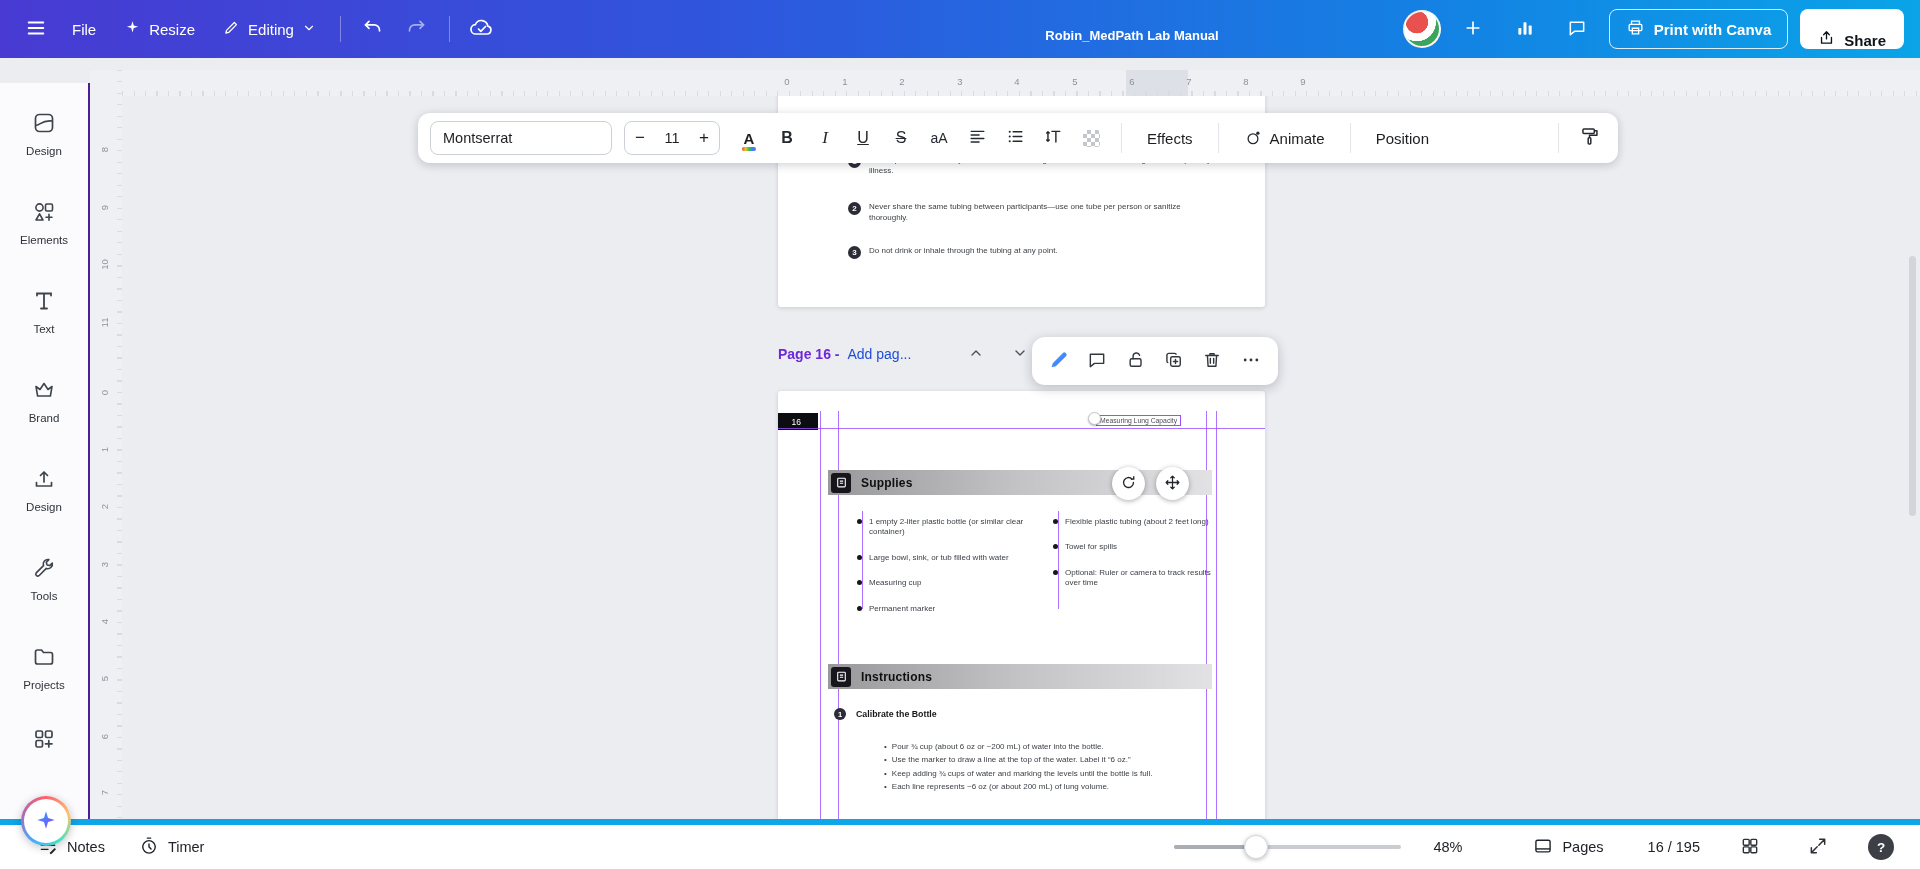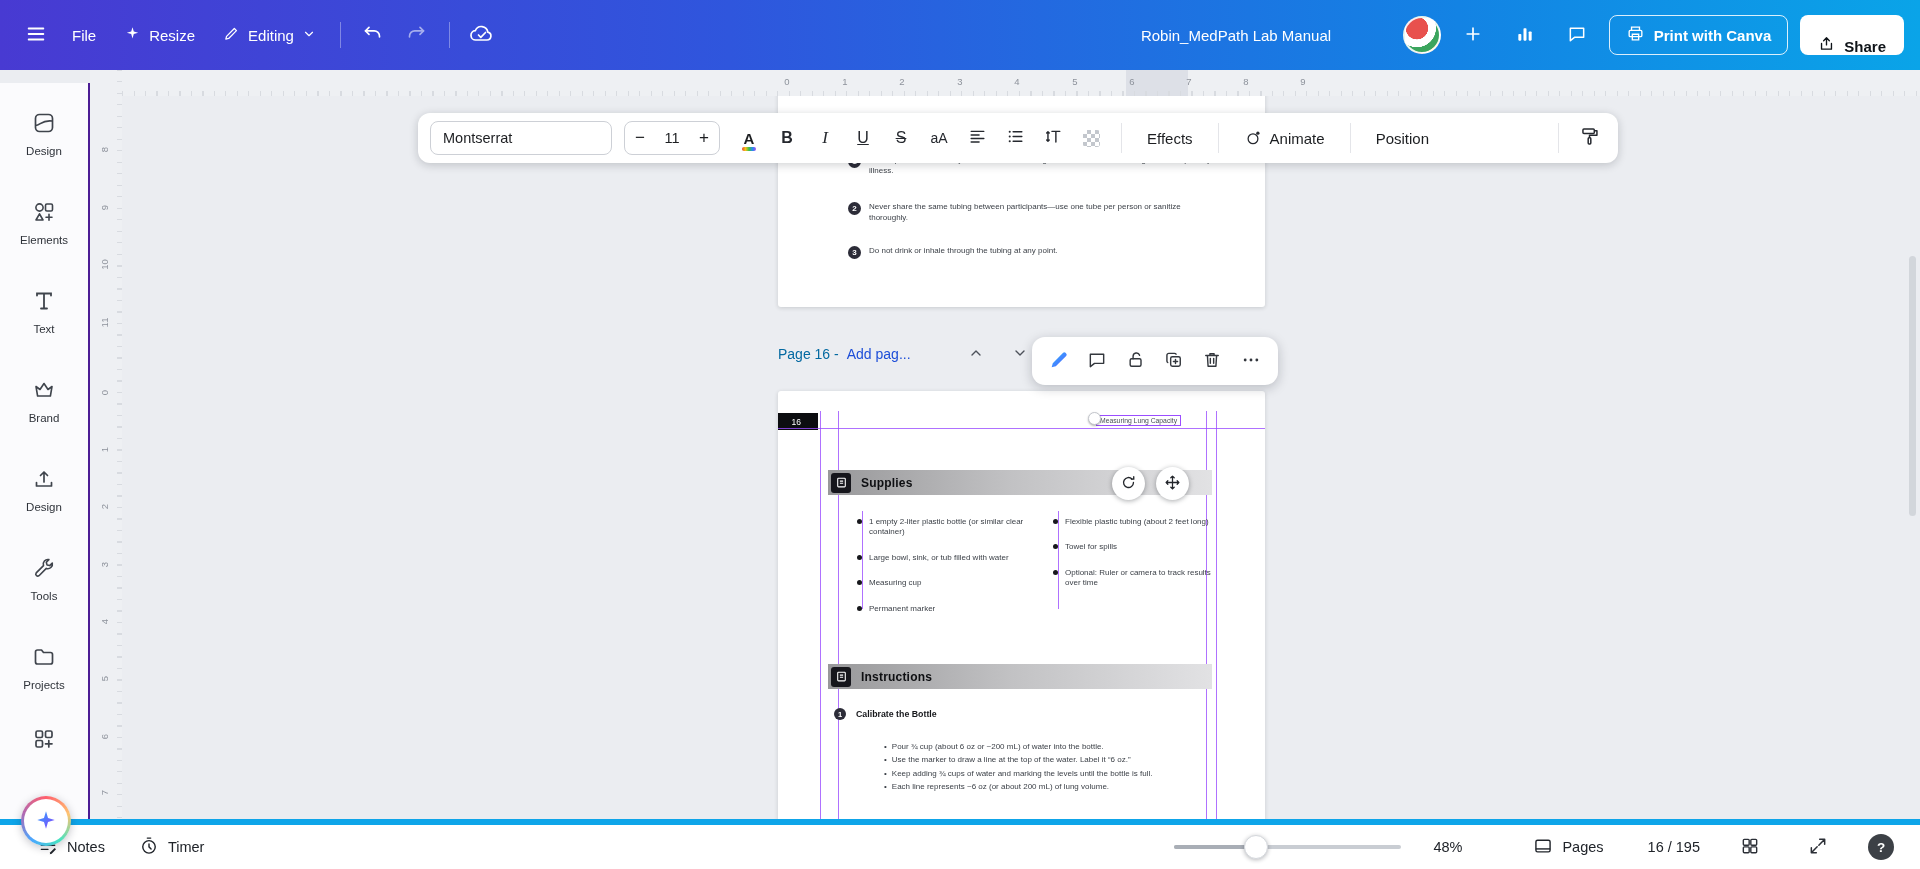--- a/index.html
+++ b/index.html
@@ -2,28 +2,28 @@
 <html><head>
 <meta charset="utf-8">
 <style>
   *{margin:0;padding:0;box-sizing:border-box}
   html,body{width:1920px;height:869px;overflow:hidden}
   body{font-family:"Liberation Sans",sans-serif;background:#ebedf1;color:#20242a}
   button{font-family:inherit;background:none;border:none;cursor:pointer;color:inherit}
   .app{position:relative;width:1920px;height:869px;overflow:hidden}
 
   
-  .topbar{position:absolute;left:0;top:0;width:1920px;height:70px;z-index:40;
+  .topbar{position:absolute;left:0;top:0;width:1920px;height:58px;z-index:40;
     background:linear-gradient(90deg,#483ad2 0%,#2f56dd 38%,#1383e4 76%,#0aa4e8 100%);
     display:flex;align-items:center;padding:0 16px;color:#fff}
   .tb-left{display:flex;align-items:center;gap:4px}
   .tb-btn{display:flex;align-items:center;gap:8px;height:40px;padding:0 12px;border-radius:8px;color:#fff;font-size:15px;font-weight:500}
   .tb-icnbtn{width:40px;height:40px;display:flex;align-items:center;justify-content:center;border-radius:8px;color:#fff}
   .tb-div{width:1px;height:26px;background:rgba(255,255,255,.35);margin:0 8px}
-  .tb-title{position:absolute;left:1236px;top:0;height:70px;transform:translateX(-50%);display:flex;align-items:center;font-size:15px;font-weight:400;color:#fff;white-space:nowrap}
+  .tb-title{position:absolute;left:1132px;top:0;height:70px;transform:translateX(-50%);display:flex;align-items:center;font-size:13px;font-weight:700;color:#fff;white-space:nowrap}
   .tb-right{margin-left:auto;display:flex;align-items:center;gap:12px}
   .avatar{width:38px;height:38px;border-radius:50%;border:2px solid rgba(255,255,255,.9);
     background:radial-gradient(circle at 35% 30%,#e8514d 0 34%,#fff 35% 58%,#3ba55d 59% 78%,#f6c443 79%);}
   .print-btn{display:flex;align-items:center;gap:9px;height:40px;padding:0 16px;border:1.5px solid rgba(255,255,255,.85);border-radius:8px;color:#fff;font-size:15px;font-weight:600}
   .share-btn{display:flex;align-items:flex-end;gap:9px;height:40px;padding:0 18px;background:#fff;border-radius:8px;color:#0e1318;font-size:15px;font-weight:700}
   .dim{opacity:.55}
 
   
   .sidebar{position:absolute;left:0;top:83px;width:90px;height:749px;background:#fbfbfd;border-right:2px solid #4c1d95;z-index:20;
     display:flex;flex-direction:column;align-items:center;padding-top:14px;gap:15px}
@@ -50,21 +50,21 @@
   
   .canvas{position:absolute;left:122px;top:96px;width:1798px;height:723px;overflow:hidden;z-index:10;background:#ebedf1}
   .page{position:absolute;background:#fff;box-shadow:0 1px 4px rgba(20,24,34,.16);border-radius:3px}
   .page1{left:656px;top:-259px;width:487px;height:470px}
   .p1-item{position:absolute;left:70px;display:flex;gap:8px;width:378px}
   .num-badge{width:13px;height:13px;border-radius:50%;background:#2c2c38;color:#fff;font-size:8px;font-weight:700;
     display:flex;align-items:center;justify-content:center;flex-shrink:0}
   .p1-text{font-size:8px;color:#3a3f46;line-height:1.32;width:352px}
 
   .sep-label{position:absolute;left:656px;top:247px;height:22px;display:flex;align-items:center;gap:8px;font-size:14px;z-index:12}
-  .sep-page{font-weight:400;color:#0369a1}
+  .sep-page{font-weight:700;color:#6d28d9}
   .sep-add{color:#1d4ed8}
   .sep-chevron{position:absolute;top:245px;width:26px;height:26px;display:flex;align-items:center;justify-content:center;color:#4d525a;z-index:12}
 
   .float-pill{position:absolute;left:910px;top:241px;width:246px;height:48px;background:#fff;border-radius:13px;
     box-shadow:0 3px 12px rgba(15,20,30,.22);display:flex;align-items:center;justify-content:space-around;padding:0 8px;z-index:15}
   .pill-btn{width:34px;height:34px;display:flex;align-items:center;justify-content:center;border-radius:8px;color:#33373d}
 
   .page2{left:656px;top:295px;width:487px;height:620px}
   .pagenum-tab{position:absolute;left:0;top:22px;width:40px;height:17px;background:#0c0d10;color:#fff;font-size:8.5px;
     display:flex;align-items:center;justify-content:flex-end;padding-right:17px}

